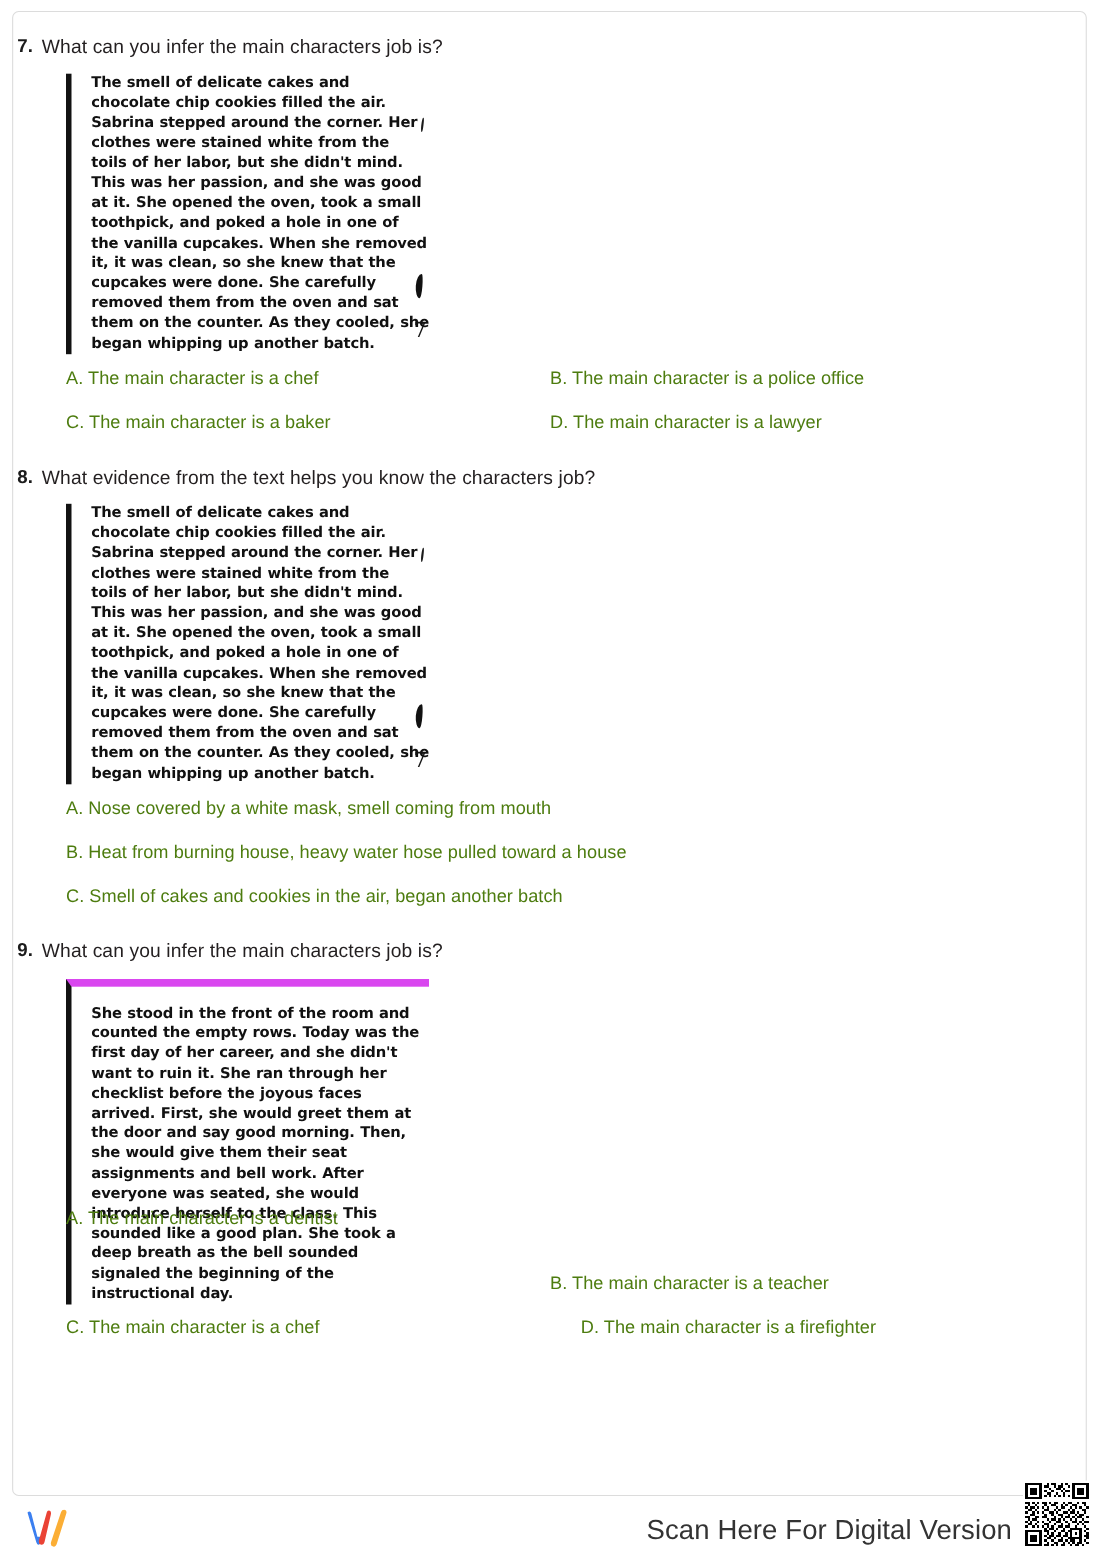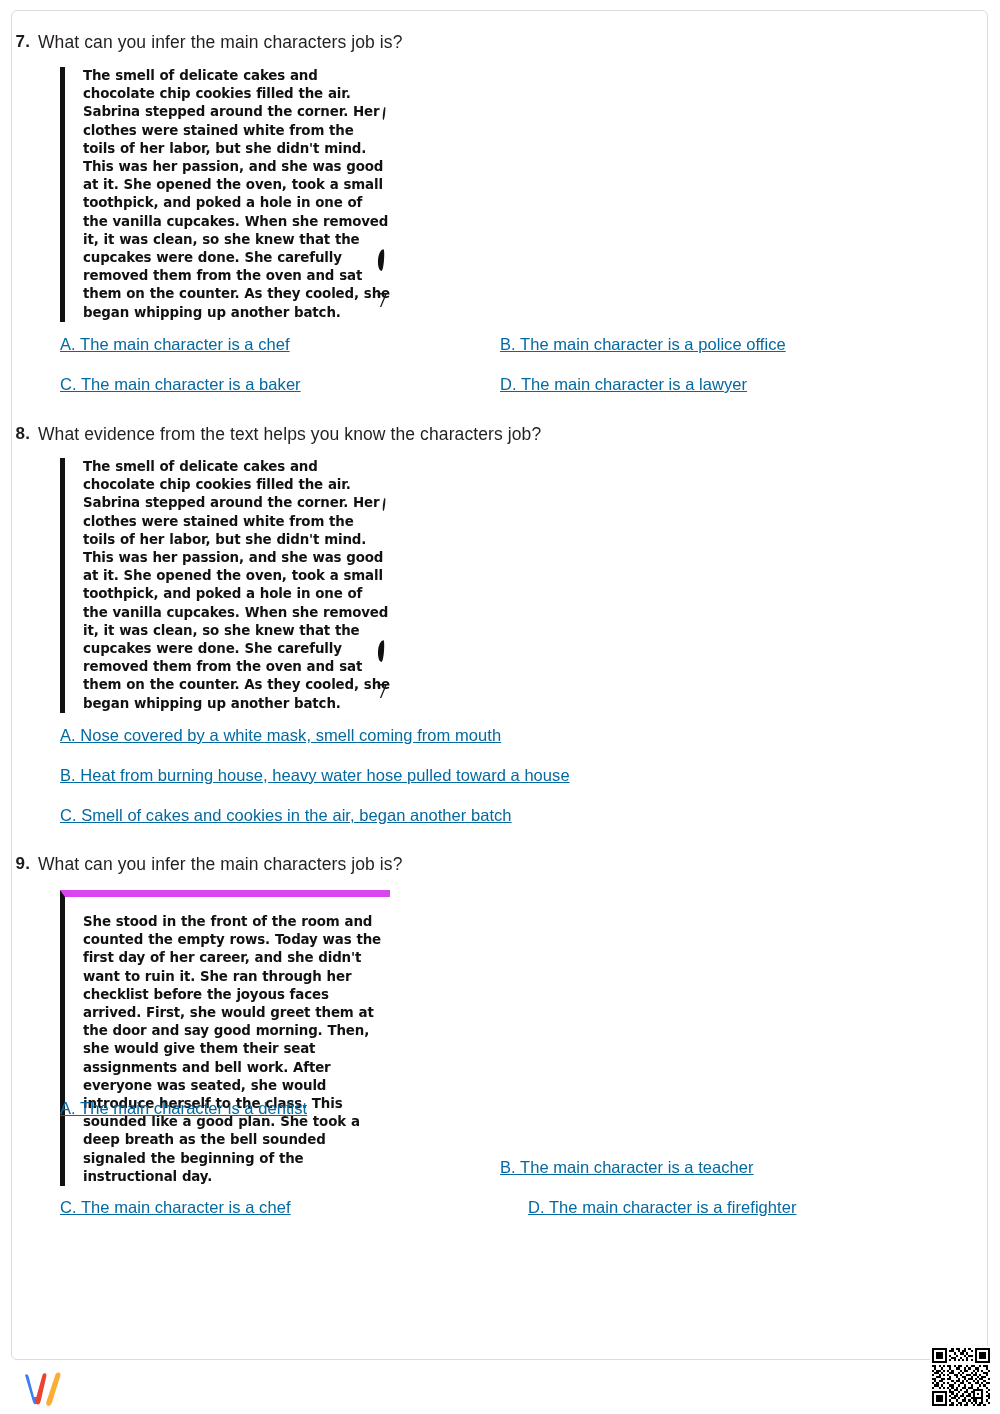--- a/index.html
+++ b/index.html
@@ -124,25 +124,24 @@
 
   
   .choices {
     position: absolute;
     left: 0;
     width: 1000px;
   }
   .choice {
     position: absolute;
     font-size: 16.5px;
-    color: #0369a1;
+    color: #4d7c0f;
     letter-spacing: 0.05px;
     line-height: 1.25;
     white-space: nowrap;
-    text-decoration: underline;
   }
   .choice.col-a { left: 60px; }
   .choice.col-b { left: 500px; }
 
   
   .footer {
     position: absolute;
     left: 0;
     bottom: 0;
     width: 1000px;
@@ -273,20 +272,21 @@
     <div class="logo">
       <span class="logo-mark">
         <svg viewBox="0 0 40 36" width="40" height="36" xmlns="http://www.w3.org/2000/svg">
           <path d="M3 3 L11 30 Q12.5 34 15 31 L17 25 L12 25 L6.5 4 Q5.5 1 3 3 Z" fill="#3b7ff0"></path>
           <path d="M20.5 3 L13.5 28 Q12.6 32 15.6 32.4 Q17.8 32.6 18.6 29.4 L24.2 5 Q25 1.4 22.6 1.2 Q20.9 1.1 20.5 3 Z" fill="#ea4335"></path>
           <path d="M33.5 2.5 L24.5 29.5 Q23.4 33.4 26.4 34 Q28.8 34.4 29.8 31 L38.2 4.2 Q39.2 0.9 36.6 0.6 Q34.3 0.4 33.5 2.5 Z" fill="#fbae35"></path>
         </svg>
       </span>
     </div>
 
+    <div class="scan-label">Scan Here For Digital Version</div>
 
     <div class="qr">
       <svg viewBox="0 0 29 29" width="62" height="62" shape-rendering="crispEdges" xmlns="http://www.w3.org/2000/svg">
         <rect width="29" height="29" fill="#ffffff"></rect>
         <g fill="#000000">
 
           <rect x="1" y="1" width="7" height="1"></rect>
             <rect x="1" y="7" width="7" height="1"></rect>
           <rect x="1" y="1" width="1" height="7"></rect>
             <rect x="7" y="1" width="1" height="7"></rect>

